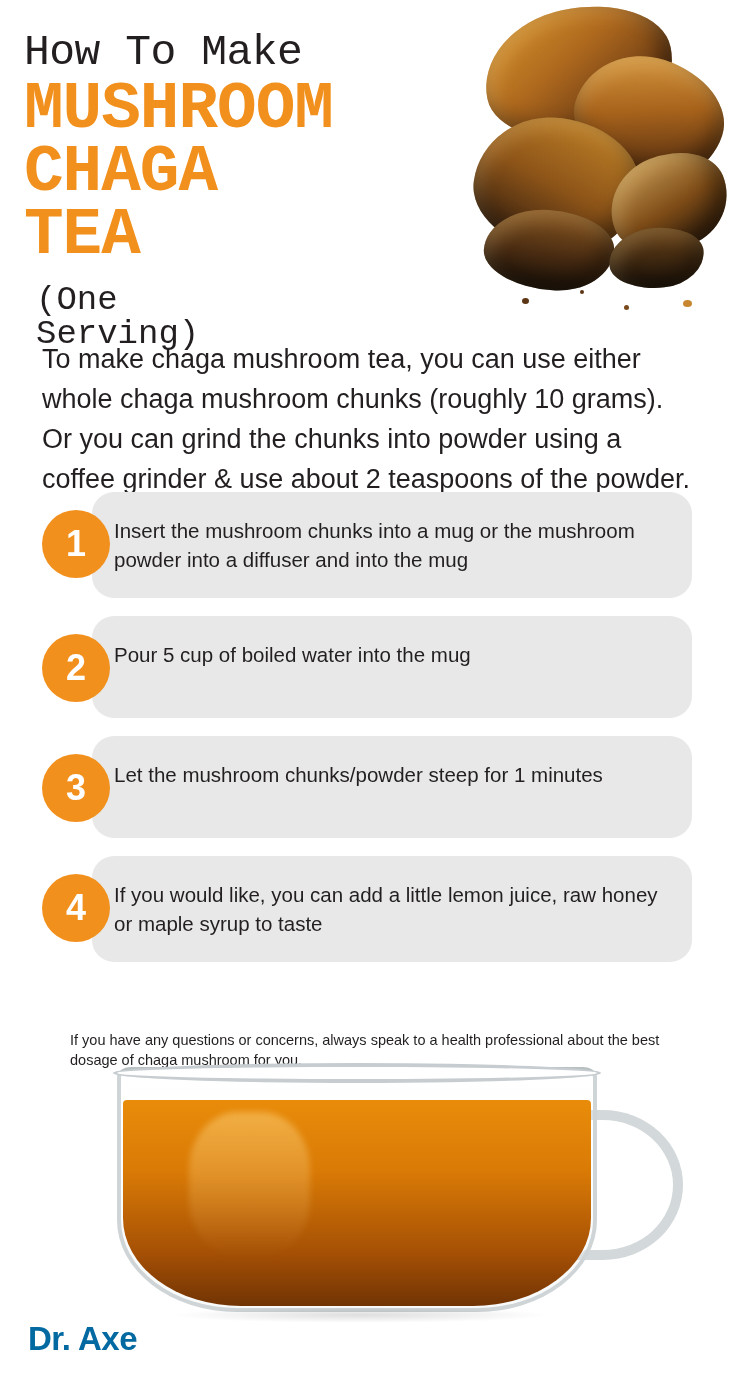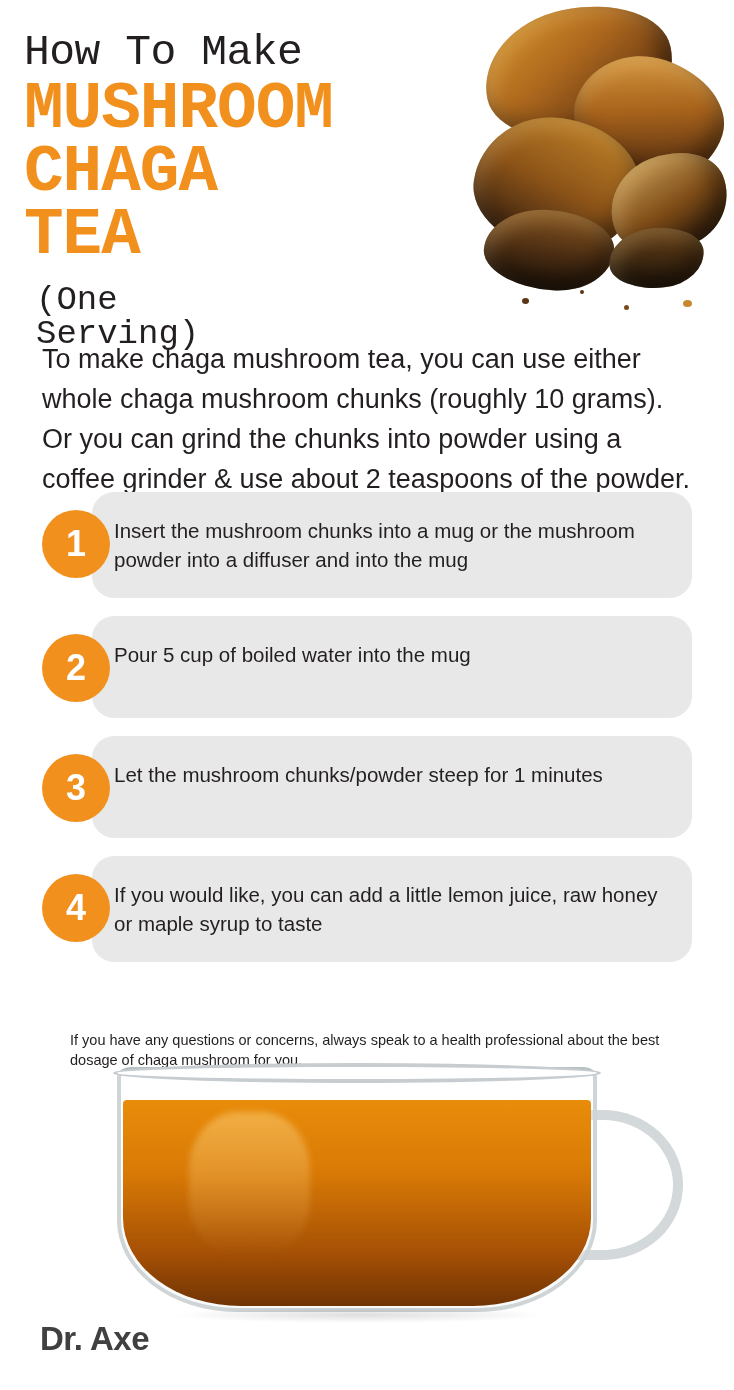--- a/index.html
+++ b/index.html
@@ -230,26 +230,26 @@
     left: 170px;
     top: 252px;
     width: 380px;
     height: 16px;
     background: radial-gradient(ellipse at center, rgba(0,0,0,0.13), rgba(0,0,0,0) 70%);
   }
 
   
   .logo {
     position: absolute;
-    left: 40px;
+    left: 28px;
     top: 1320px;
     font-size: 33px;
     font-weight: 700;
     letter-spacing: -0.5px;
-    color: #404040;
+    color: #0369a1;
   }
 </style>
 </head>
 <body>
 
 <div class="header">
 
   <div class="mushroom-art">
     <div class="m-blob m1"></div>
     <div class="m-blob m2"></div>

